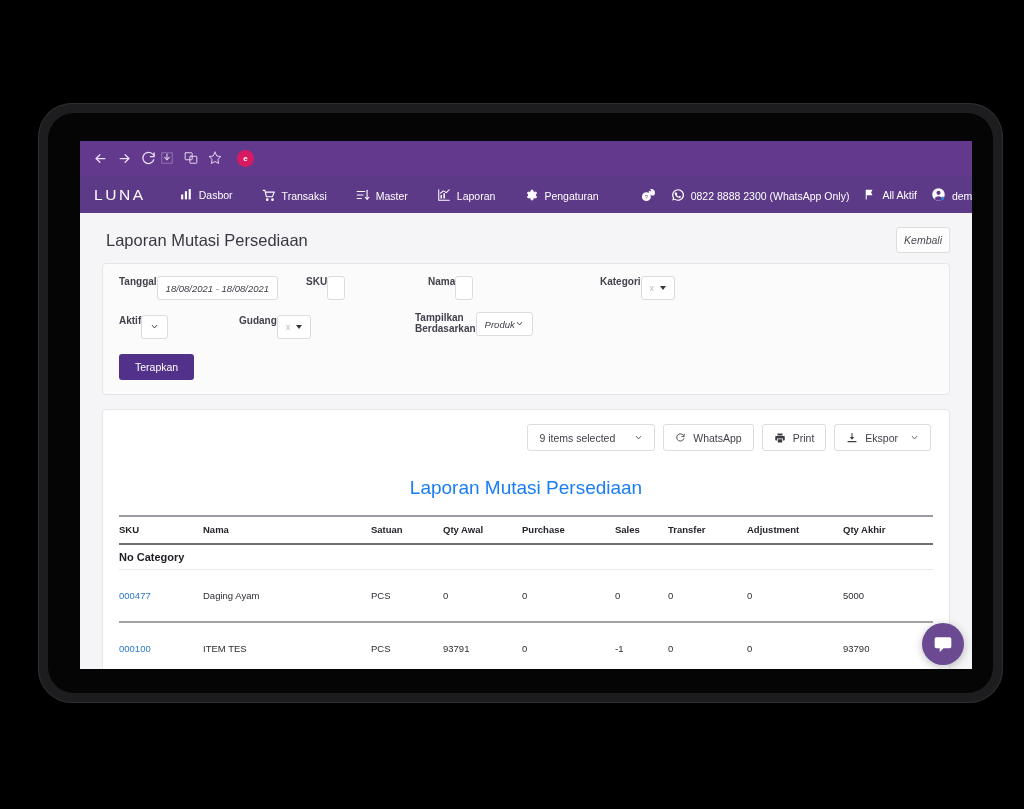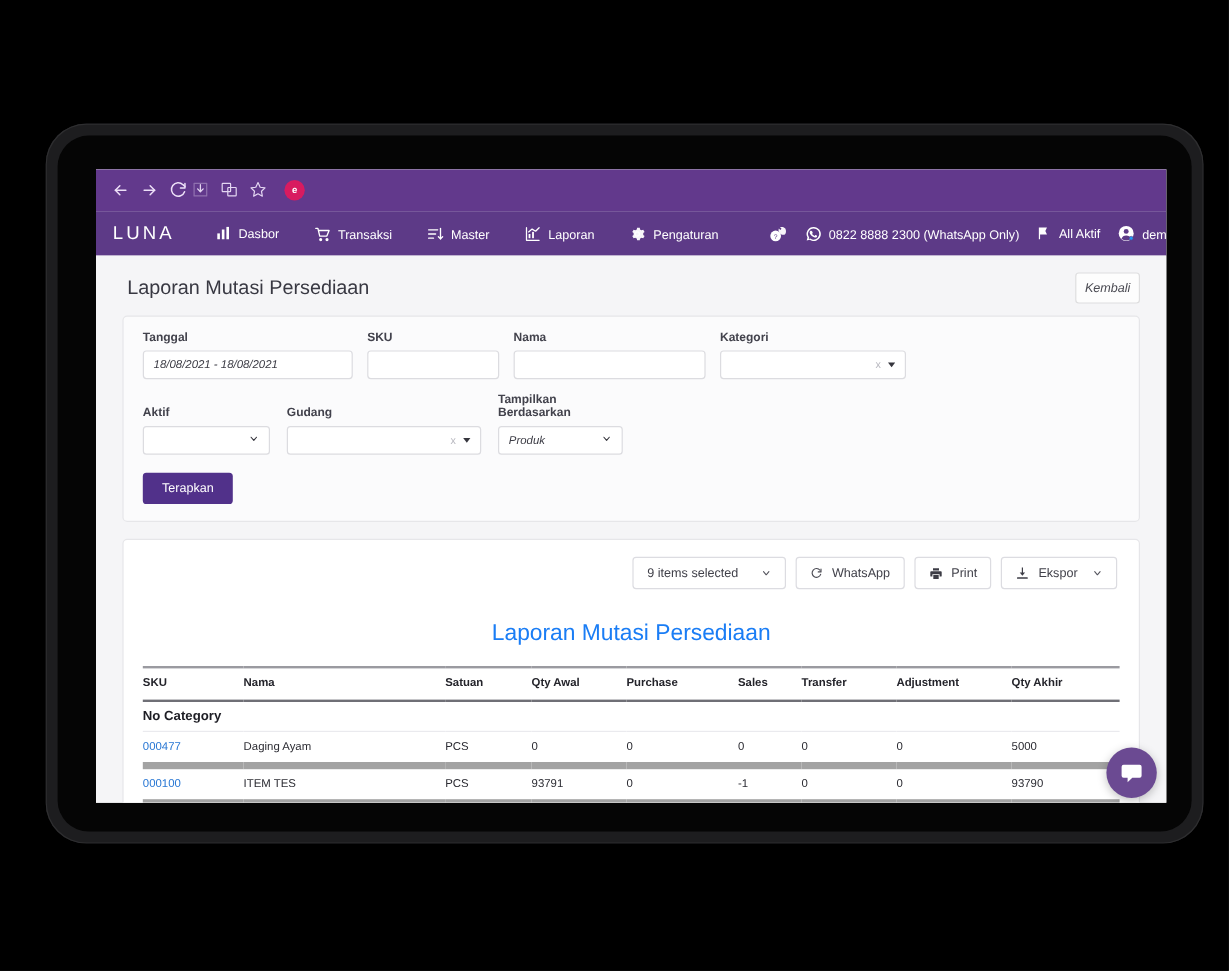--- a/index.html
+++ b/index.html
@@ -172,21 +172,21 @@
   
   .card {
     background: #fbfbfc;
     border: 1px solid #e6e6e9;
     border-radius: 4px;
     margin: 0 22px;
   }
   .filter-card { padding: 12px 16px 14px 16px; }
   .frow { display: flex; align-items: flex-end; }
   .frow + .frow { margin-top: 12px; }
-  .fgroup { display: flex; flex-direction: column; }
+  .fgroup { display: flex; flex-direction: row; }
   .flabel {
     font-size: 10px;
     font-weight: bold;
     color: #42424c;
     margin-bottom: 5px;
   }
   .fctl {
     height: 24px;
     background: #fff;
     border: 1px solid #dcdce0;
@@ -261,22 +261,22 @@
     text-align: left;
     font-size: 9.5px;
     font-weight: bold;
     color: #24242b;
     padding: 7px 0 8px 0;
     border-top: 2px solid #9a9aa0;
     border-bottom: 2px solid #6f6f76;
     white-space: nowrap;
   }
   table.rpt td {
-    padding: 7px 0;
-    border-bottom: 6px solid #a3a3a3;
+    padding: 20px 0;
+    border-bottom: 2px solid #a3a3a3;
     white-space: nowrap;
   }
   tr.cat-row td {
     font-weight: bold;
     font-size: 11px;
     color: #1d1d24;
     padding: 6px 0;
     border-bottom: 1px solid #eaeaee;
   }
   td.sku a { color: #2a78d4; text-decoration: none; }

